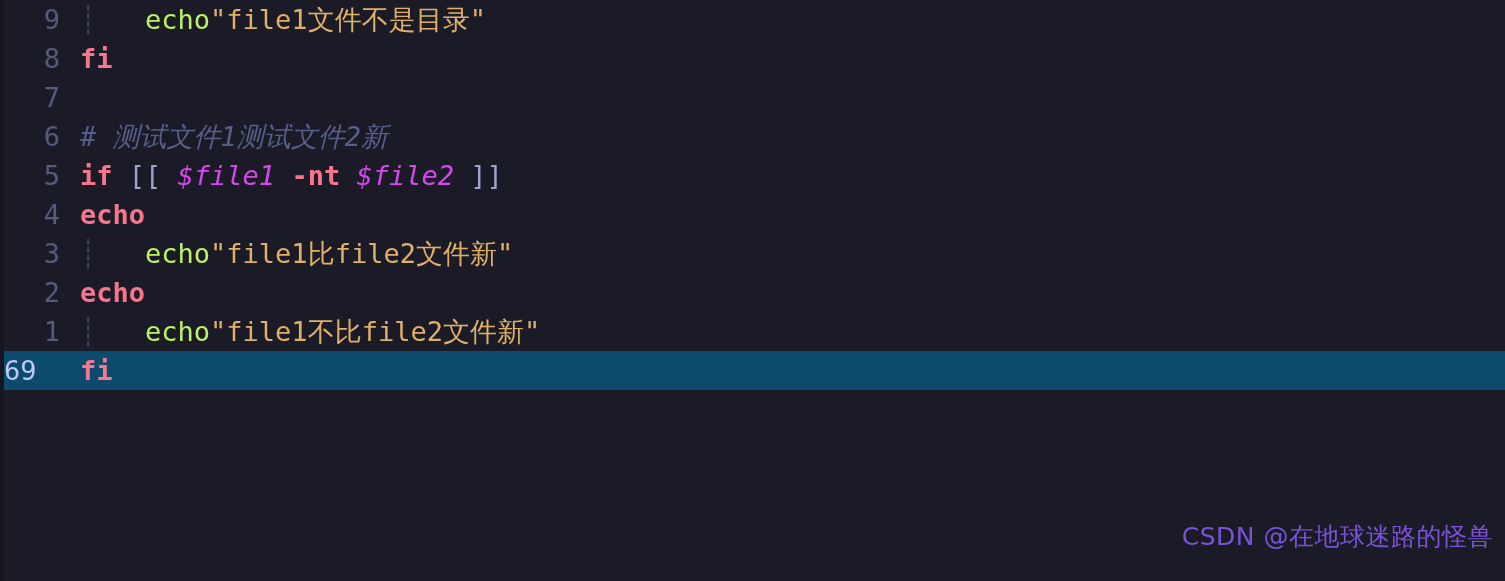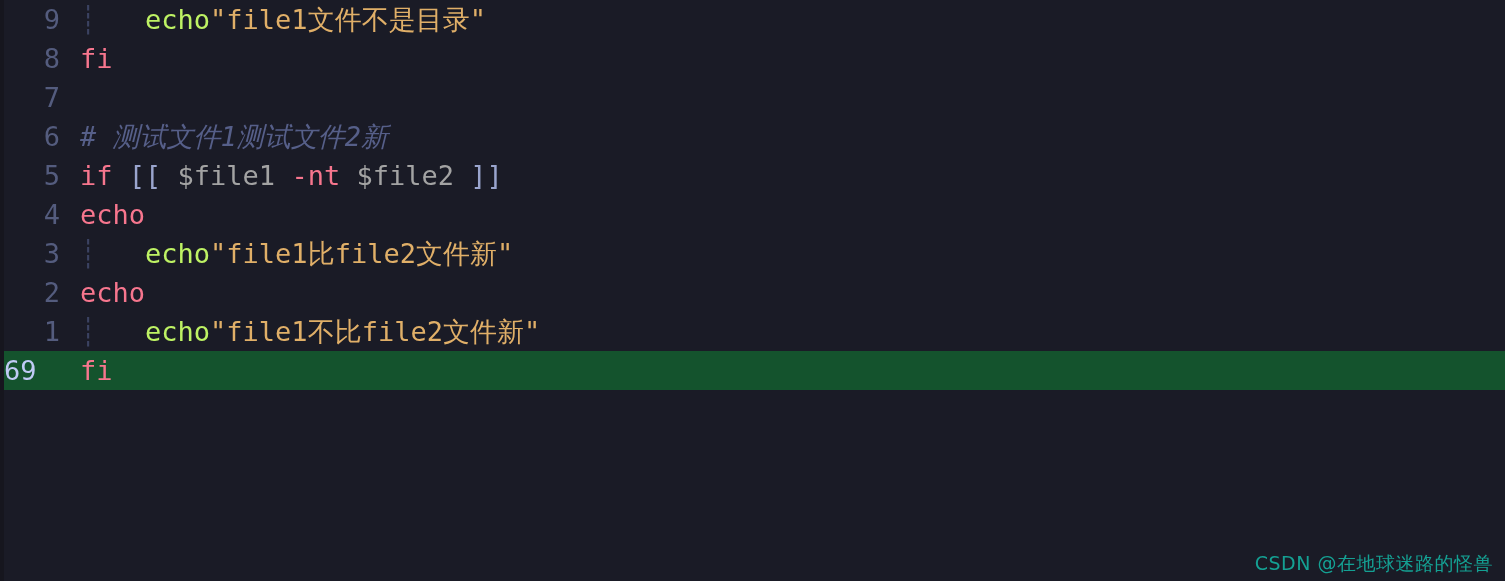--- a/index.html
+++ b/index.html
@@ -43,21 +43,21 @@
     position: relative;
     height: 39px;
     display: flex;
     align-items: center;
     white-space: pre;
     font-size: 27px;
     line-height: 39px;
     letter-spacing: 0px;
   }
   .line.current {
-    background: #14532d;
+    background: #0c4a6e;
   }
 
   .gutter {
     width: 66px;
     min-width: 66px;
     text-align: right;
     padding-right: 6px;
     box-sizing: border-box;
     color: #545c7e;
     font-size: 27px;
@@ -78,36 +78,36 @@
     font-family: "DejaVu Sans Mono", monospace;
   }
 
   
   .iguide {
     color: #3b4261;
     font-family: "DejaVu Sans Mono", monospace;
   }
 
   
-  .t-kw       { color: #f7768e; }
+  .t-kw       { color: #f7768e; font-weight: bold; }
   .t-builtin  { color: #bef264; }
   .t-str      { color: #e0af68; }
-  .t-var      { color: #a3a3a3; }
+  .t-var      { color: #d946ef; font-style: italic; }
   .t-punct    { color: #9aa5ce; }
   .t-comment  { color: #565f89; font-style: italic; }
   .t-plain    { color: #c0caf5; }
 
   .cjk { font-family: "DejaVu Sans", sans-serif; }
 
   .watermark {
     position: absolute;
     right: 12px;
-    bottom: 4px;
-    color: #14b8a6;
-    font-size: 19px;
+    bottom: 28px;
+    color: #8b5cf6;
+    font-size: 25px;
     font-family: "DejaVu Sans", sans-serif;
     opacity: 0.85;
     letter-spacing: 0.5px;
   }
 </style>
 </head>
 <body>
 
 <div id="editor">
   <div class="edge-strip"></div>

